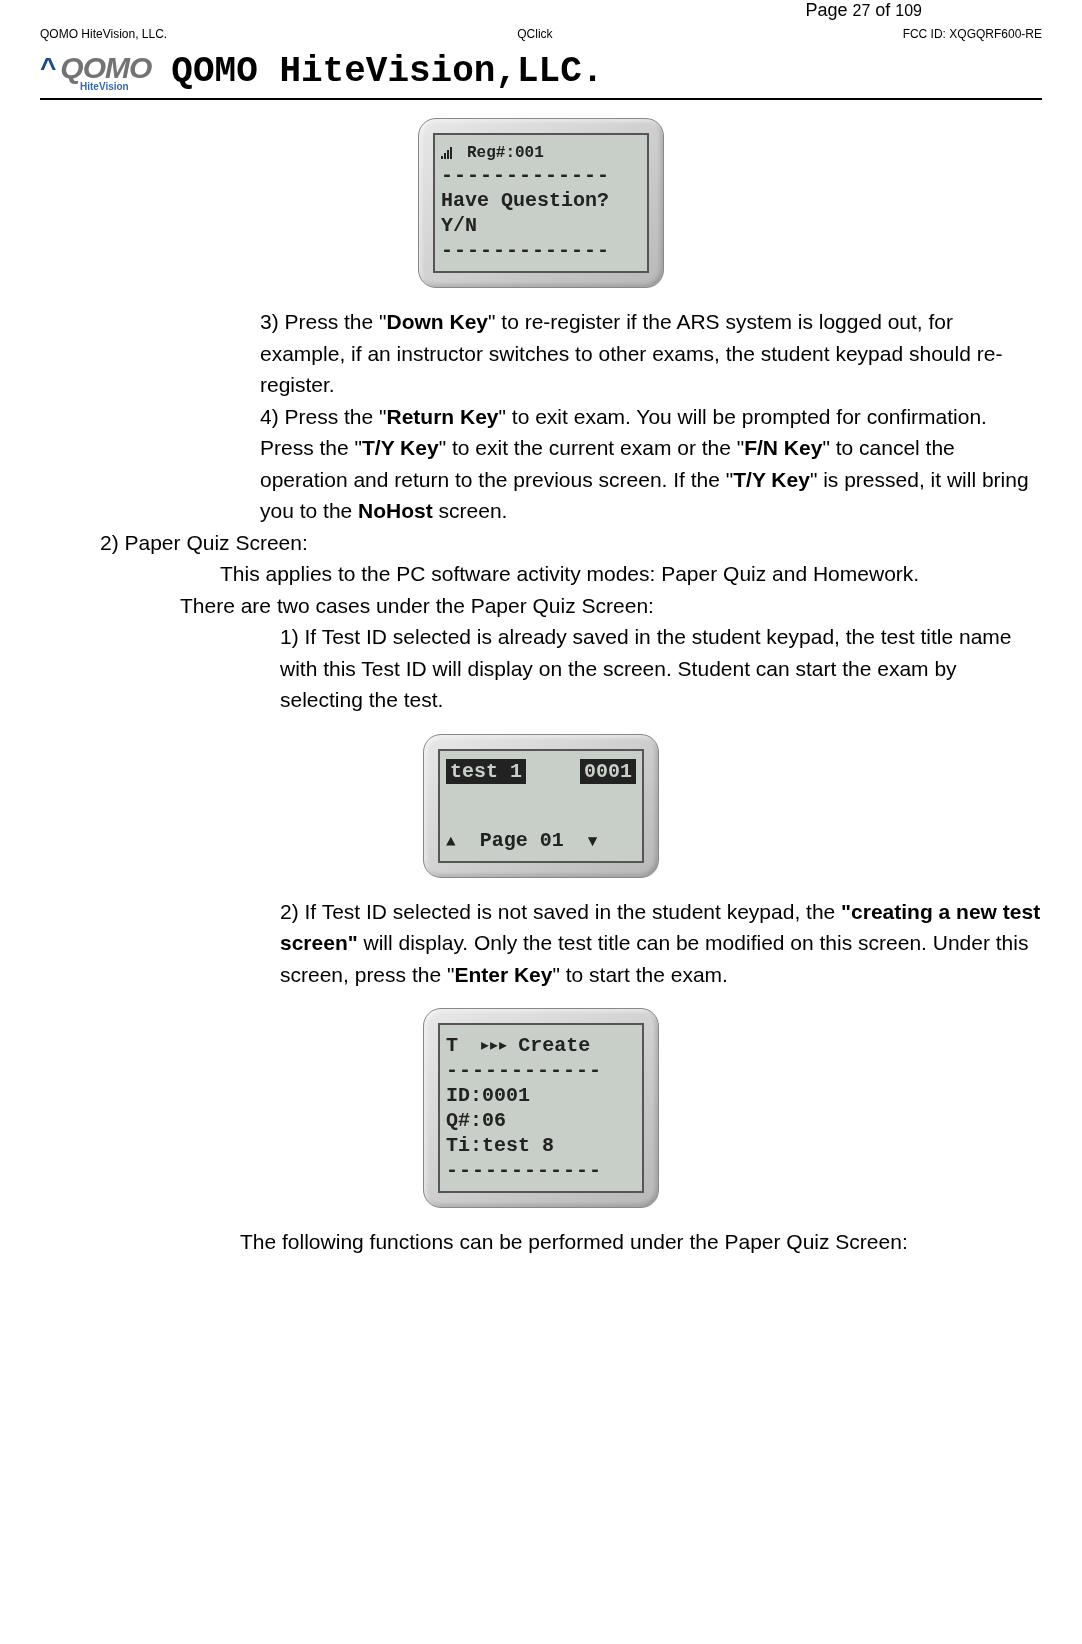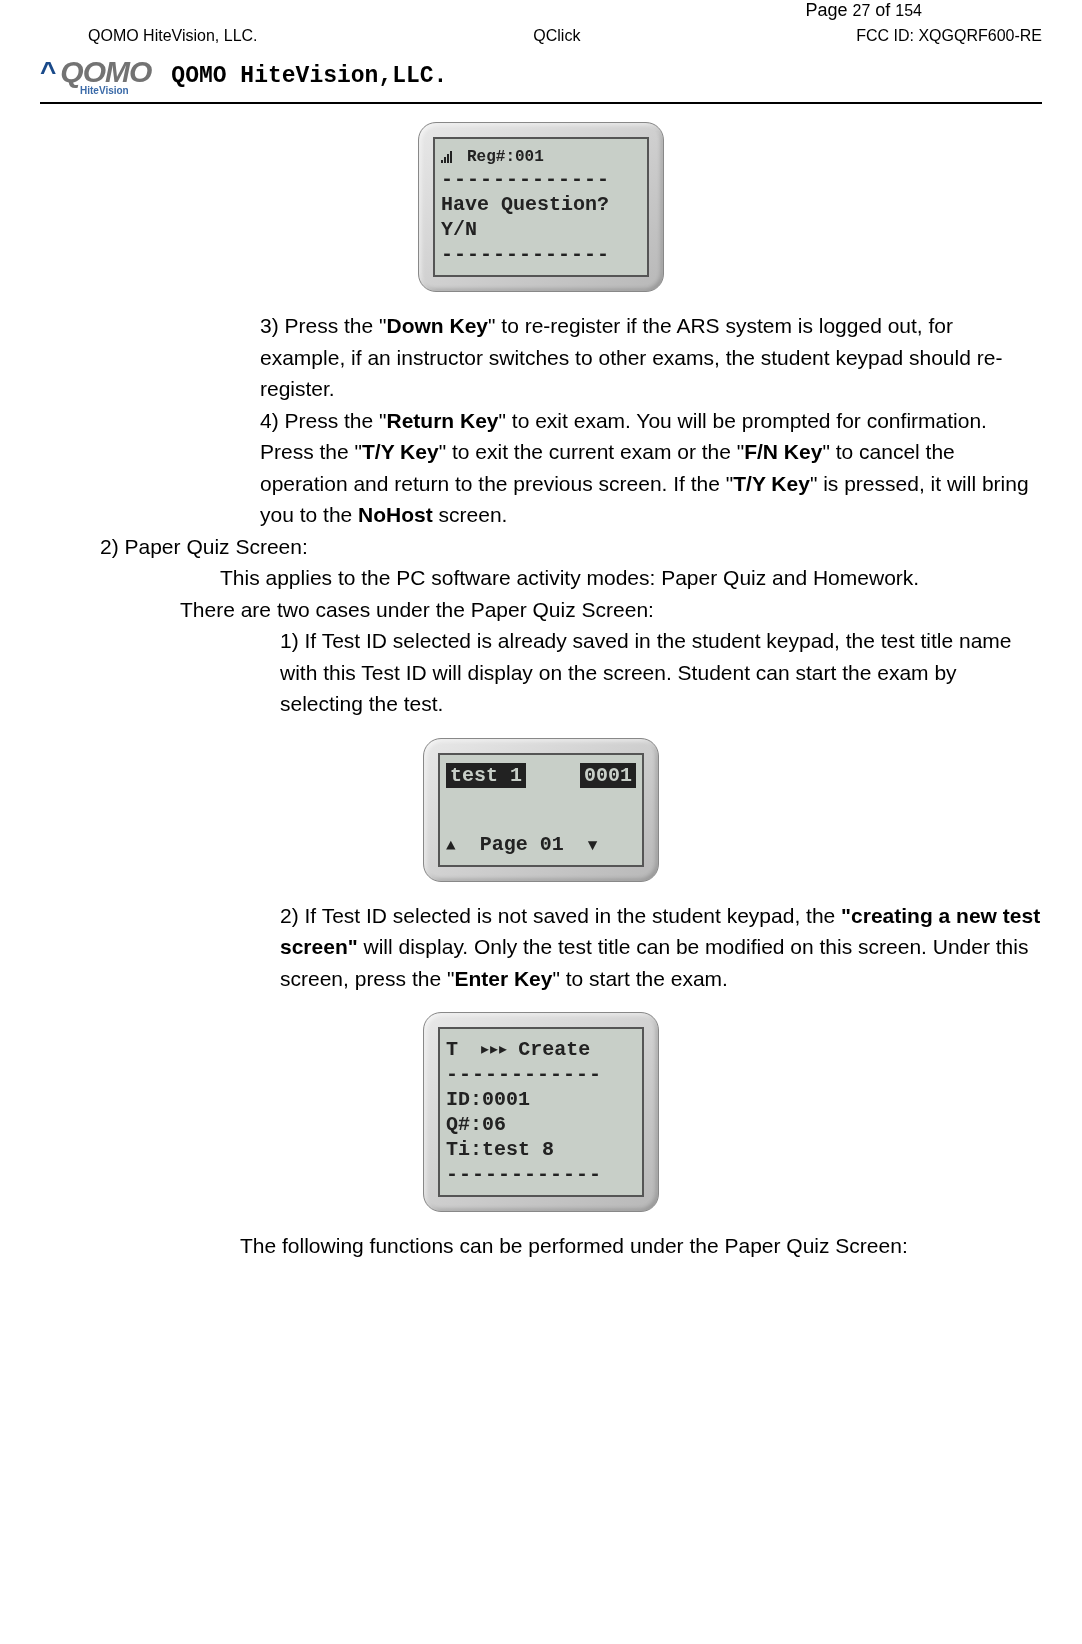--- a/index.html
+++ b/index.html
@@ -10,23 +10,22 @@
       color: #000;
       width: 1082px;
     }
     .page {
       padding: 0 40px 40px 40px;
     }
     .header-row {
       display: flex;
       justify-content: space-between;
       align-items: baseline;
-      font-size: 16px;
+      font-size: 12px;
       margin-top: 6px;
-      margin-left: 48px;
     }
     .page-num {
       text-align: right;
       font-size: 18px;
       padding-right: 120px;
     }
     .page-num .small {
       font-size: 16px;
     }
     .title-row {
@@ -57,21 +56,21 @@
     .logo-sub {
       font-size: 10px;
       color: #3a6aa8;
       font-weight: bold;
       margin-top: -4px;
       margin-left: 40px;
     }
     .company-title {
       font-family: "Courier New", monospace;
       font-weight: bold;
-      font-size: 23px;
+      font-size: 36px;
     }
     .content {
       font-size: 21px;
       line-height: 1.5;
     }
     .device-figure {
       text-align: center;
       margin: 18px 0;
     }
     .device-outer {
@@ -124,21 +123,21 @@
     .signal-icon span:nth-child(4){ left:9px; height:12px; }
     .arrow-up { font-size: 16px; }
     .arrow-down { font-size: 16px; }
     .play-icon { letter-spacing: -3px; }
   </style>
 </head>
 <body>
 
 <div class="page">
   <div class="page-num">
-    <span>Page </span><span class="small">27</span><span> of </span><span class="small">154</span>
+    <span>Page </span><span class="small">27</span><span> of </span><span class="small">109</span>
   </div>
 
   <div class="header-row">
     <div>QOMO HiteVision, LLC.</div>
     <div>QClick</div>
     <div>FCC ID: XQGQRF600-RE</div>
   </div>
 
   <div class="title-row">
     <div>

